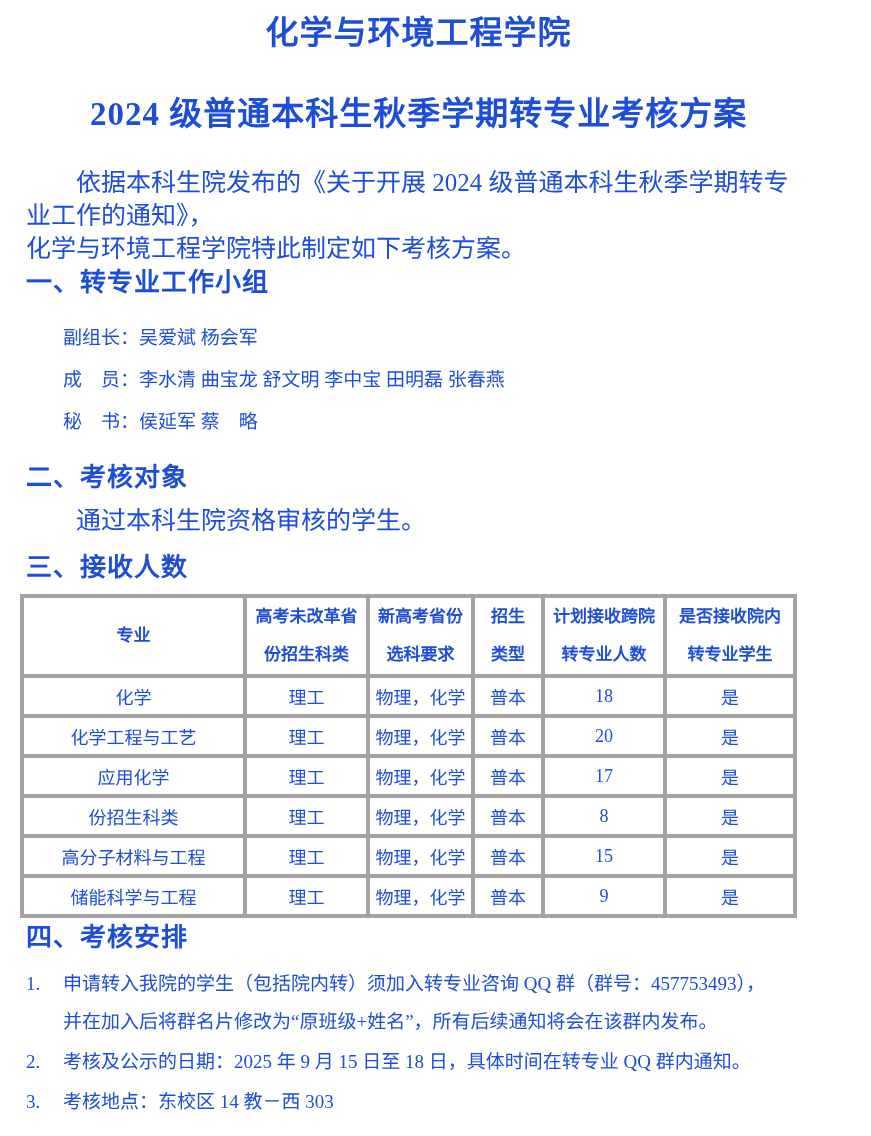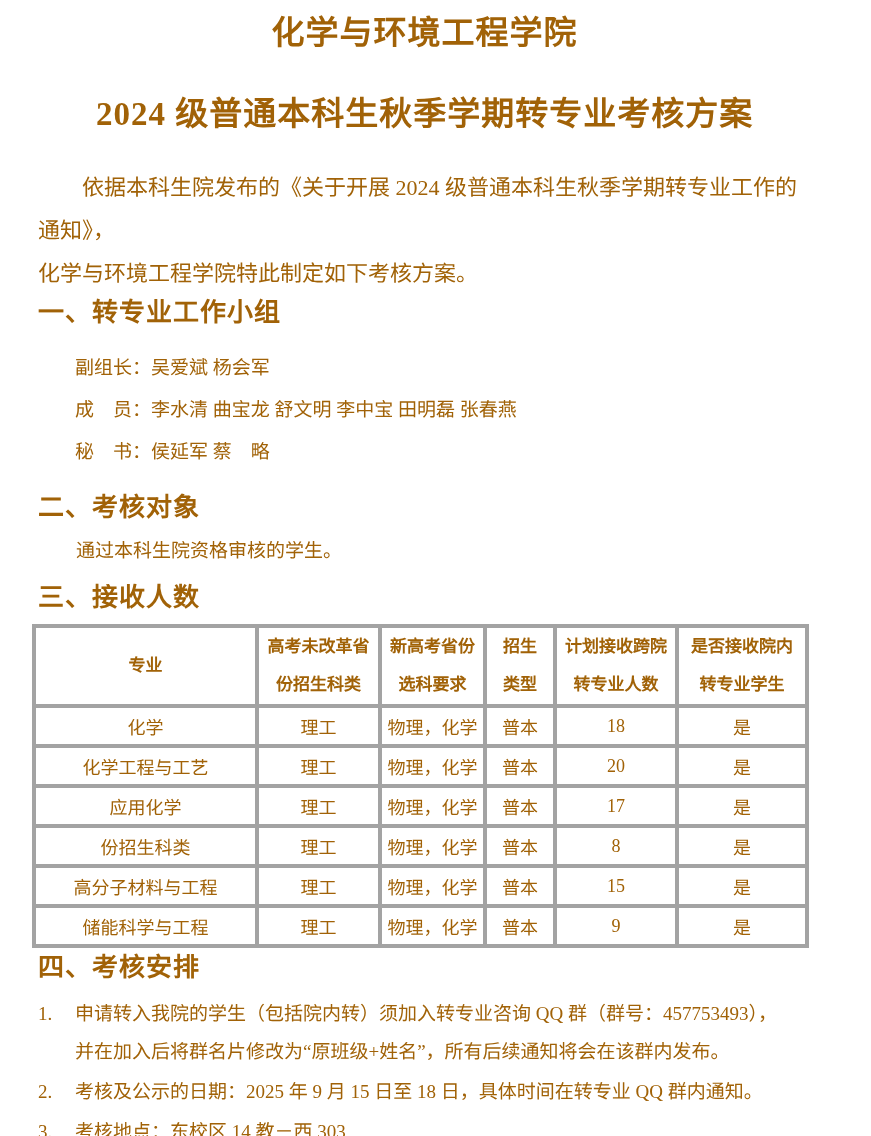--- a/index.html
+++ b/index.html
@@ -2,22 +2,22 @@
 <html lang="zh-CN"><head>
 <meta charset="utf-8">
 <style>
   html, body { margin: 0; padding: 0; background: #ffffff; }
   .page {
     position: relative;
     width: 871px;
     height: 1136px;
     box-sizing: border-box;
     background: #ffffff;
-    color: #a16207;
-    padding: 16px 60px 0 38px;
+    color: #1d4ed8;
+    padding: 16px 60px 0 26px;
     overflow: hidden;
     font-family: "Liberation Serif", serif;
   }
   .doc-title {
     margin: 0;
     font-size: 33px;
     line-height: 34px;
     font-weight: bold;
     text-align: center;
     font-family: "Liberation Serif", "Liberation Sans", serif;
@@ -27,42 +27,42 @@
     margin: 46px 0 0 0;
     font-size: 33px;
     line-height: 36px;
     font-weight: bold;
     text-align: center;
     font-family: "Liberation Serif", "Liberation Sans", serif;
     letter-spacing: 1px;
   }
   .intro {
     margin: 34px 0 0 0;
-    font-size: 22px;
-    line-height: 43px;
+    font-size: 25px;
+    line-height: 33px;
     text-indent: 2em;
     white-space: pre-line;
   }
   .sec-heading {
     margin: 0;
     font-family: "Liberation Sans", sans-serif;
     font-size: 26px;
     line-height: 30px;
     font-weight: bold;
     letter-spacing: 1px;
   }
   .sec-heading.s1 { margin-top: 2px; }
   .sec-heading.s2 { margin-top: 19px; }
   .sec-heading.s3 { margin-top: 10px; }
   .sec-heading.s4 { margin-top: 4px; }
   .member-list { margin: 20px 0 0 37px; }
   .member-row { font-size: 19px; line-height: 42px; }
   .target-paragraph {
     margin: 8px 0 0 0;
-    font-size: 19px;
+    font-size: 25px;
     line-height: 42px;
     text-indent: 2em;
   }
   table.quota-table {
     margin: 12px 0 0 -6px;
     border-collapse: collapse;
     table-layout: fixed;
     width: 773px;
   }
   .quota-table th, .quota-table td {

